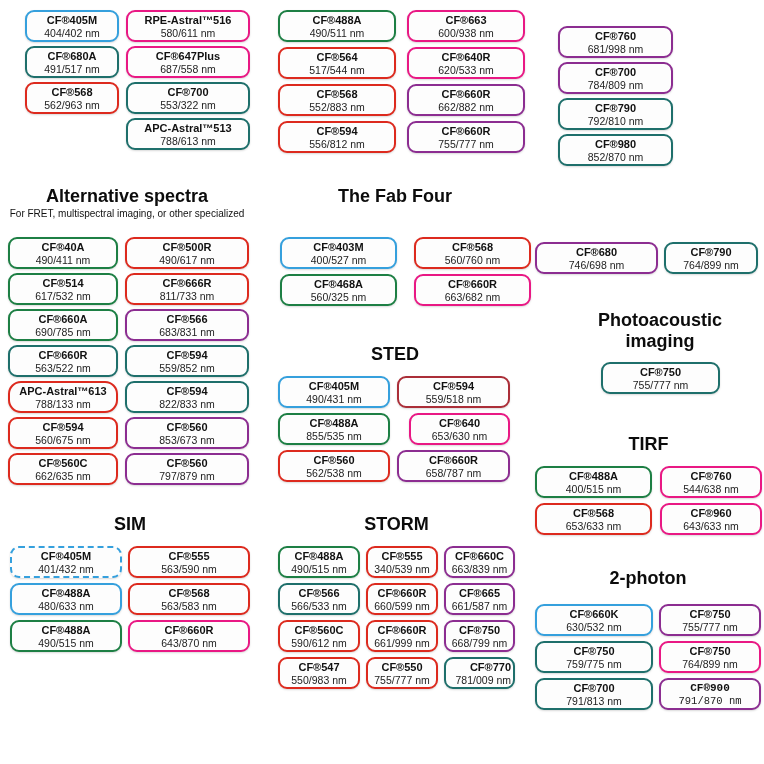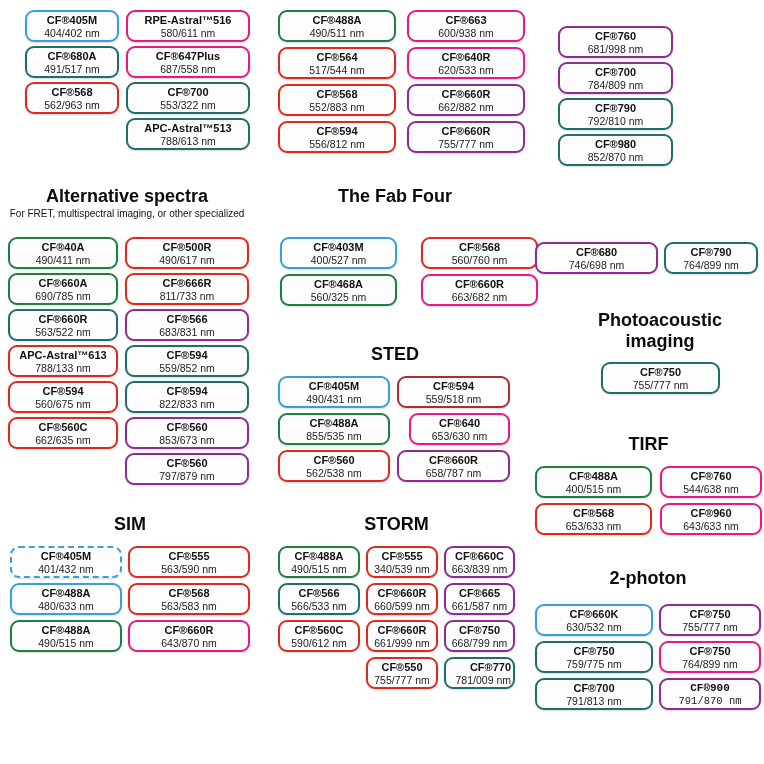--- a/index.html
+++ b/index.html
@@ -17,21 +17,21 @@
   .pill-name{font-weight:bold;font-size:11px;line-height:13px;color:#111;white-space:nowrap;}
   .pill-value{font-size:10.5px;line-height:12px;color:#222;white-space:nowrap;}
   .sec-title{position:absolute;text-align:center;color:#0c0c0c;}
   .t-main{font-weight:bold;font-size:18px;line-height:20px;}
   .t-sub{font-size:10px;line-height:13px;margin-top:1px;color:#111;}
   
   #g0{left:25px;top:10px;gap:7px}  #g0 .col:nth-child(1){width:94px}  #g0 .col:nth-child(2){width:124px}
   #g1{left:278px;top:10px;gap:11px} #g1 .col{gap:5px} #g1 .col:nth-child(1){width:118px} #g1 .col:nth-child(2){width:118px}
   #g2{left:558px;top:26px} #g2 .col{width:115px;gap:4px}
   #g3{left:8px;top:237px;gap:7px} #g3 .col:nth-child(1){width:110px} #g3 .col:nth-child(2){width:124px}
-  #g4{left:280px;top:237px;gap:24px} #g4 .col{gap:5px;width:117px}
+  #g4{left:280px;top:237px;gap:17px} #g4 .col{gap:5px;width:117px}
   #g5{left:278px;top:376px;gap:7px} #g5 .col{gap:5px} #g5 .col:nth-child(1){width:112px} #g5 .col:nth-child(2){width:113px}
   #g6{left:535px;top:242px;gap:6px} #g6 .col:nth-child(1){width:123px} #g6 .col:nth-child(2){width:94px}
   #g7{left:601px;top:362px} #g7 .col{width:119px}
   #g8{left:535px;top:466px;gap:8px} #g8 .col{gap:5px} #g8 .col:nth-child(1){width:117px} #g8 .col:nth-child(2){width:102px}
   #g9{left:10px;top:546px;gap:6px} #g9 .col{gap:5px} #g9 .col:nth-child(1){width:112px} #g9 .col:nth-child(2){width:122px}
   #g10{left:278px;top:546px;gap:6px} #g10 .col{gap:5px} #g10 .col:nth-child(1){width:82px} #g10 .col:nth-child(2){width:72px} #g10 .col:nth-child(3){width:71px}
   #g11{left:535px;top:604px;gap:6px} #g11 .col{gap:5px} #g11 .col:nth-child(1){width:118px} #g11 .col:nth-child(2){width:102px}
   
   #t3{left:-1px;top:186px;width:256px}
   #t4{left:275px;top:186px;width:240px}
@@ -162,29 +162,33 @@
         <div class="pill-value">852/870 nm</div>
       </div>
     </div>
   </div>
 <div class="grp" id="g3">
     <div class="col">
       <div class="pill" style="border-color: rgb(29, 127, 68);">
         <div class="pill-name">CF®40A</div>
         <div class="pill-value">490/411 nm</div>
       </div>
+      <div class="pill" style="border-color: rgb(29, 127, 68);">
+        <div class="pill-name">CF®514</div>
+        <div class="pill-value">617/532 nm</div>
+      </div>
       <div class="pill" style="border-color: rgb(29, 127, 68); text-align: center;">
         <div class="pill-name">CF®660A</div>
         <div class="pill-value">690/785 nm</div>
       </div>
       <div class="pill" style="border-color: rgb(30, 111, 107);">
         <div class="pill-name">CF®660R</div>
         <div class="pill-value">563/522 nm</div>
       </div>
-      <div class="pill" style="border-color: rgb(221, 42, 30);">
+      <div class="pill" style="border-color: rgb(221, 42, 30); border-radius: 13px;">
         <div class="pill-name">APC-Astral™613</div>
         <div class="pill-value">788/133 nm</div>
       </div>
       <div class="pill" style="border-color: rgb(221, 42, 30);">
         <div class="pill-name">CF®594</div>
         <div class="pill-value">560/675 nm</div>
       </div>
       <div class="pill" style="border-color: rgb(221, 42, 30);">
         <div class="pill-name">CF®560C</div>
         <div class="pill-value">662/635 nm</div>
@@ -354,20 +358,24 @@
         <div class="pill-value">490/515 nm</div>
       </div>
       <div class="pill" style="border-color: rgb(30, 111, 107);">
         <div class="pill-name">CF®566</div>
         <div class="pill-value">566/533 nm</div>
       </div>
       <div class="pill" style="border-color: rgb(221, 42, 30);">
         <div class="pill-name">CF®560C</div>
         <div class="pill-value">590/612 nm</div>
       </div>
+      <div class="pill" style="border-color: rgb(221, 42, 30);">
+        <div class="pill-name">CF®547</div>
+        <div class="pill-value">550/983 nm</div>
+      </div>
     </div>
     <div class="col">
       <div class="pill" style="border-color: rgb(221, 42, 30);">
         <div class="pill-name">CF®555</div>
         <div class="pill-value">340/539 nm</div>
       </div>
       <div class="pill" style="border-color: rgb(221, 42, 30);">
         <div class="pill-name">CF®660R</div>
         <div class="pill-value">660/599 nm</div>
       </div>

